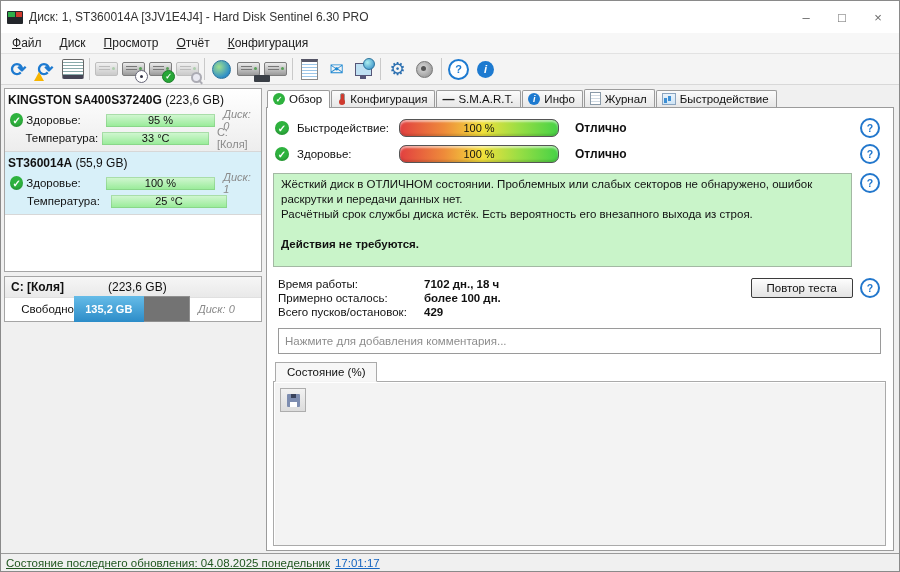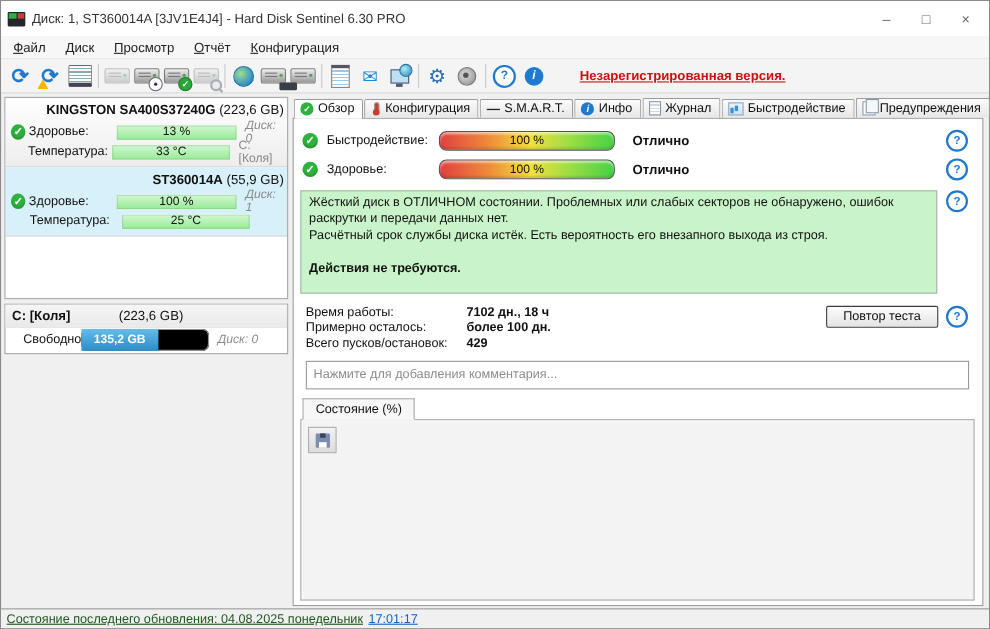--- a/index.html
+++ b/index.html
@@ -50,35 +50,35 @@
   .circle-q{width:17px;height:17px;border-radius:50%;border:2px solid #1d7ad0;color:#1d7ad0;display:flex;align-items:center;justify-content:center;font-weight:bold;font-size:11px;background:#fff;}
   .circle-i{width:17px;height:17px;border-radius:50%;background:#1d7ad0;color:#fff;display:flex;align-items:center;justify-content:center;font-weight:bold;font-size:11px;font-style:italic;}
   .unreg{margin-left:28px;color:#cc1111;font-weight:bold;text-decoration:underline;font-size:12px;}
 
   
   .bodyarea{flex:1;display:flex;min-height:0;}
   .sidebar{width:258px;flex:0 0 auto;padding:3px 1px 0 3px;display:flex;flex-direction:column;}
   .disklist{border:1px solid #a5a5a5;background:#fff;height:182px;overflow:hidden;}
   .diskcard{padding:2px 3px 4px 3px;background:linear-gradient(#ffffff,#ededed);border-bottom:1px solid #d7d7d7;}
   .diskcard.selected{background:#d8f0f9;}
-  .d-head{text-align:right;padding:2px 0 4px 0;}
+  .d-head{text-align:left;padding:2px 0 4px 0;}
   .d-name{font-weight:bold;}
   .d-row{display:flex;align-items:center;height:18px;}
   .chk{width:14px;height:14px;border-radius:50%;background:#2eb23e;color:#fff;font-size:10px;font-weight:bold;display:flex;align-items:center;justify-content:center;margin:0 3px 0 2px;box-shadow:inset 0 -2px 2px rgba(0,0,0,.15);}
   .chk-sp{width:19px;}
   .d-label{width:84px;font-size:11.5px;}
   .gbar{width:116px;height:13px;background:linear-gradient(#d4f7d4,#96eb96);box-shadow:inset 0 0 0 1px rgba(120,190,120,.45);text-align:center;font-size:11px;line-height:13px;}
   .d-right{margin-left:8px;color:#8a8a8a;font-size:11px;}
   .ital{font-style:italic;}
   .partbox{border:1px solid #a5a5a5;background:#fff;margin-top:4px;}
   .p-head{display:flex;background:linear-gradient(#f6f6f6,#e9e9e9);padding:3px 6px;border-bottom:1px solid #e0e0e0;}
   .p-size{margin-left:44px;}
   .p-row{display:flex;align-items:center;height:20px;padding:1px 3px 2px 3px;}
   .p-label{width:66px;text-align:right;font-size:11.5px;}
-  .fbar{width:116px;height:20px;background:#000000;position:relative;box-shadow:inset 0 0 0 1px #8f8f8f;border-radius:6px;}
+  .fbar{width:116px;height:26px;background:#737373;position:relative;box-shadow:inset 0 0 0 1px #8f8f8f;}
   .fbar-fill{height:100%;background:linear-gradient(#66bce8,#2c8cc8);display:flex;align-items:center;justify-content:center;color:#fff;font-weight:bold;font-size:11px;white-space:nowrap;}
 
   
   .main{flex:1;display:flex;flex-direction:column;padding:3px 5px 2px 3px;min-width:0;}
   .tabsbar{display:flex;align-items:flex-end;height:19px;flex:0 0 auto;padding-left:1px;}
   .tab{display:flex;align-items:center;gap:4px;padding:2px 7px 2px 5px;border:1px solid #9b9b9b;border-bottom:none;background:linear-gradient(#fbfbfb,#e7e7e7);margin-right:1px;font-size:11.5px;border-radius:2px 2px 0 0;position:relative;}
   .tab.active{background:#fff;z-index:2;margin-bottom:-1px;padding-bottom:3px;}
   .ti-chk{width:12px;height:12px;border-radius:50%;background:#2eb23e;color:#fff;font-size:8px;font-weight:bold;display:flex;align-items:center;justify-content:center;}
   .ti-therm{width:9px;height:12px;position:relative;}
   .ti-therm::before{content:"";position:absolute;left:3px;top:0;width:3px;height:9px;background:#d03a2e;border:1px solid #999;border-radius:2px 2px 0 0;}
@@ -214,37 +214,36 @@
     <div class="tool">
         <span class="speaker"></span>
       </div>
     <div class="tsep"></div>
     <div class="tool">
         <span class="circle-q">?</span>
       </div>
     <div class="tool">
         <span class="circle-i">i</span>
       </div>
-    <a class="unreg">Незарегистрированная версия.</a>
   </div>
 
   <div class="bodyarea">
 
     <div class="sidebar">
       <div class="disklist">
 
         <div class="diskcard">
           <div class="d-head">
             <span class="d-name">KINGSTON SA400S37240G</span>
             <span>(223,6 GB)</span>
           </div>
           <div class="d-row">
             <span class="chk">✓</span>
             <span class="d-label">Здоровье:</span>
-            <span class="gbar">13 %</span>
+            <span class="gbar">95 %</span>
             <span class="d-right ital">Диск: 0</span>
           </div>
           <div class="d-row">
             <span class="chk-sp"></span>
             <span class="d-label">Температура:</span>
             <span class="gbar">33 °C</span>
             <span class="d-right">C: [Коля]</span>
           </div>
         </div>
 
@@ -302,24 +301,20 @@
           <span class="ti-info">i</span>
           <span>Инфо</span>
         </div>
         <div class="tab">
           <span class="ti-doc"></span>
           <span>Журнал</span>
         </div>
         <div class="tab">
           <span class="ti-chart"></span>
           <span>Быстродействие</span>
-        </div>
-        <div class="tab">
-          <span class="ti-pages"></span>
-          <span>Предупреждения</span>
         </div>
       </div>
 
       <div class="content">
 
         <div class="metric-row">
           <span class="chk">✓</span>
           <span class="m-label">Быстродействие:</span>
           <span class="grad-bar">100 %</span>
           <span class="m-status">Отлично</span>

